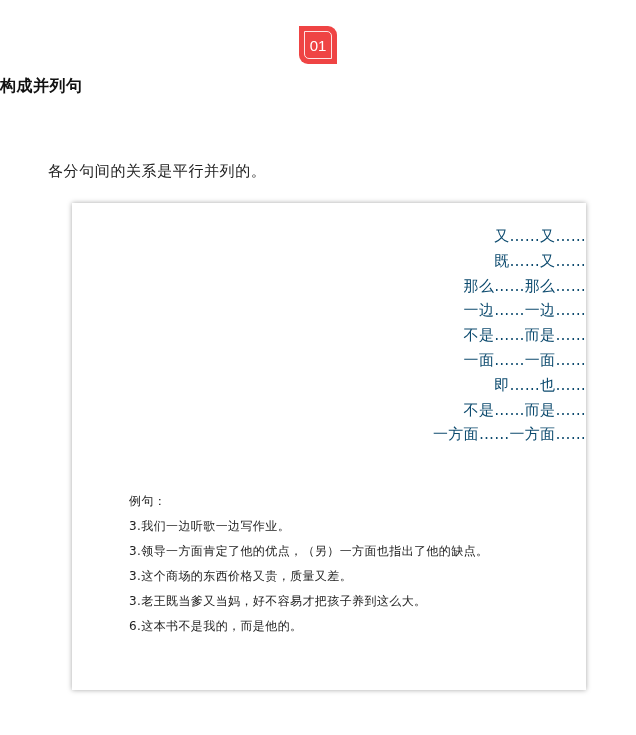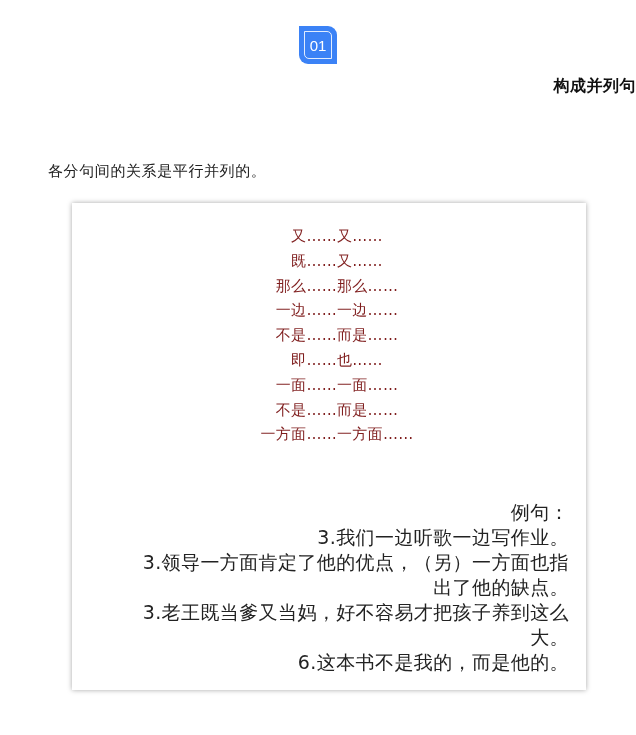--- a/index.html
+++ b/index.html
@@ -14,21 +14,21 @@
       font-family: "DejaVu Sans", "Liberation Sans", sans-serif;
       color: #222222;
       overflow: hidden;
     }
     .badge {
       position: absolute;
       left: 299px;
       top: 26px;
       width: 38px;
       height: 38px;
-      background: #3b82f6;
+      background: #ef4444;
       border-radius: 0 9px 0 9px;
       box-sizing: border-box;
     }
     .badge-inner {
       position: absolute;
       left: 5px;
       top: 5px;
       right: 5px;
       bottom: 5px;
       border: 1px solid rgba(255,255,255,0.85);
@@ -38,21 +38,21 @@
       justify-content: center;
       color: #ffffff;
       font-family: "Liberation Sans", sans-serif;
       font-size: 15px;
     }
     .section-title {
       position: absolute;
       left: 0;
       width: 636px;
       top: 76px;
-      text-align: right;
+      text-align: left;
       font-size: 16px;
       font-weight: bold;
       color: #111111;
       letter-spacing: 0.5px;
     }
     .intro {
       position: absolute;
       left: 48px;
       top: 137px;
       font-size: 15px;
@@ -67,40 +67,39 @@
       width: 514px;
       height: 487px;
       background: #ffffff;
       box-shadow: 0 0 5px rgba(0,0,0,0.35);
     }
     .patterns {
       position: absolute;
       left: 16px;
       right: 0;
       top: 21px;
-      text-align: center;
+      text-align: right;
       font-size: 15px;
       line-height: 24.8px;
-      color: #7f1d1d;
+      color: #0c4a6e;
     }
     .pattern-item {
       display: block;
       white-space: nowrap;
       letter-spacing: 0.3px;
     }
     .examples {
       position: absolute;
       left: 57px;
-      top: 297px;
+      top: 286px;
       width: 440px;
-      font-size: 19px;
+      font-size: 12px;
       line-height: 25px;
       color: #222222;
       letter-spacing: 0.4px;
-      text-align: right;
     }
     .examples div {
       display: block;
     }
   </style>
 </head>
 <body>
 
 <div class="badge">
   <div class="badge-inner">01</div>
@@ -110,26 +109,27 @@
 
 <div class="intro">各分句间的关系是平行并列的。</div>
 
 <div class="card">
   <div class="patterns">
     <span class="pattern-item">又……又……</span>
     <span class="pattern-item">既……又……</span>
     <span class="pattern-item">那么……那么……</span>
     <span class="pattern-item">一边……一边……</span>
     <span class="pattern-item">不是……而是……</span>
+    <span class="pattern-item">一面……一面……</span>
     <span class="pattern-item">即……也……</span>
-    <span class="pattern-item">一面……一面……</span>
     <span class="pattern-item">不是……而是……</span>
     <span class="pattern-item">一方面……一方面……</span>
   </div>
 
   <div class="examples">
     <div>例句：</div>
     <div>3.我们一边听歌一边写作业。</div>
     <div>3.领导一方面肯定了他的优点，（另）一方面也指出了他的缺点。</div>
+    <div>3.这个商场的东西价格又贵，质量又差。</div>
     <div>3.老王既当爹又当妈，好不容易才把孩子养到这么大。</div>
     <div>6.这本书不是我的，而是他的。</div>
   </div>
 </div>
 
 </body></html>

